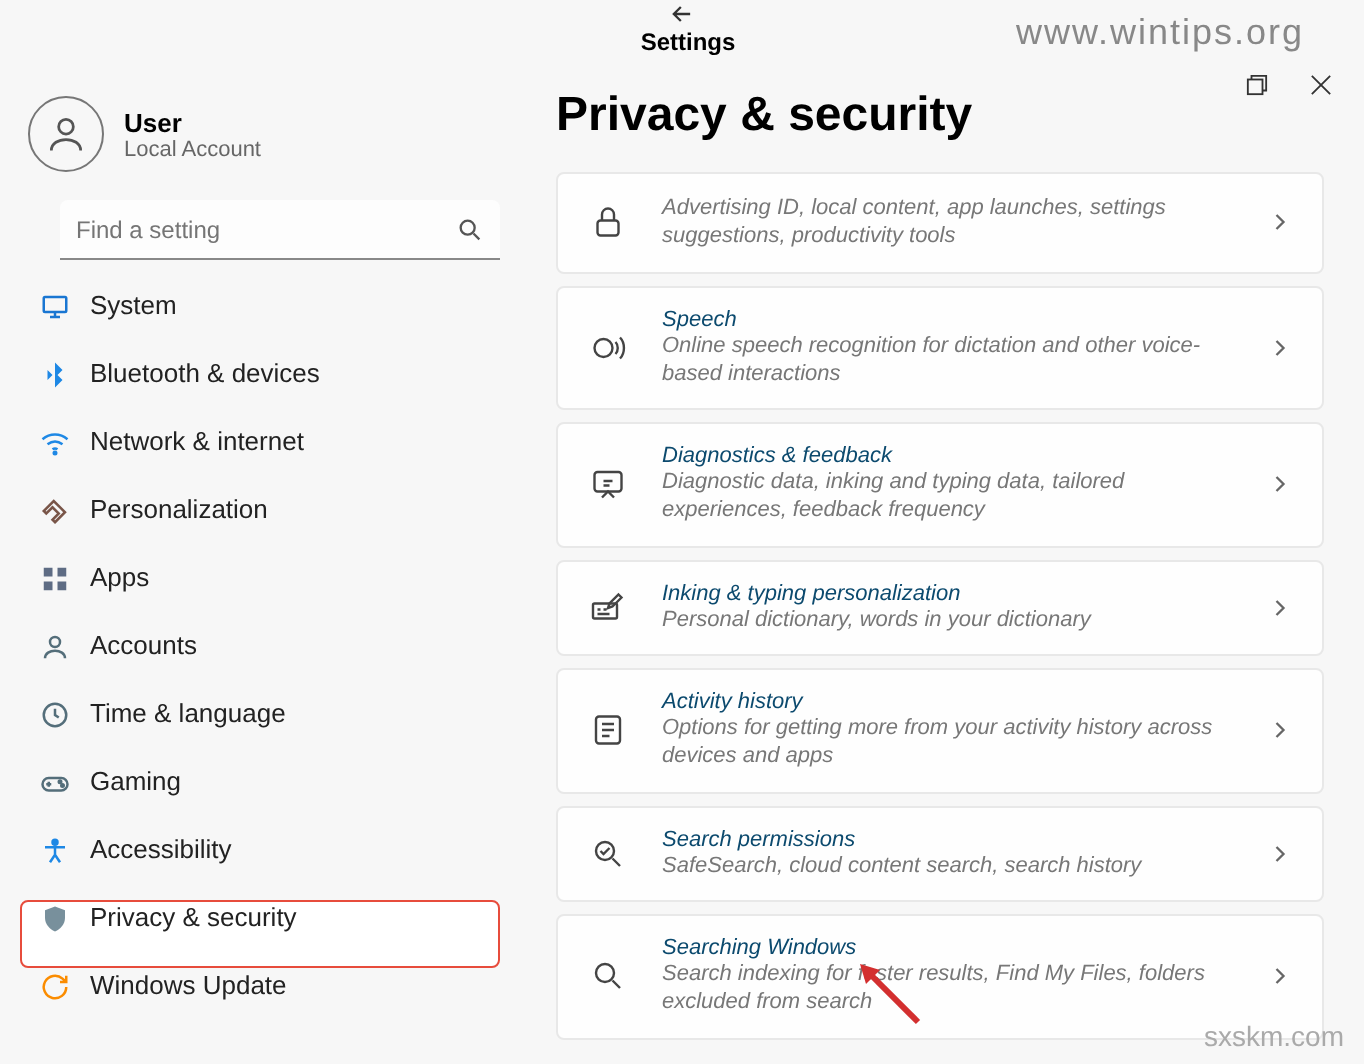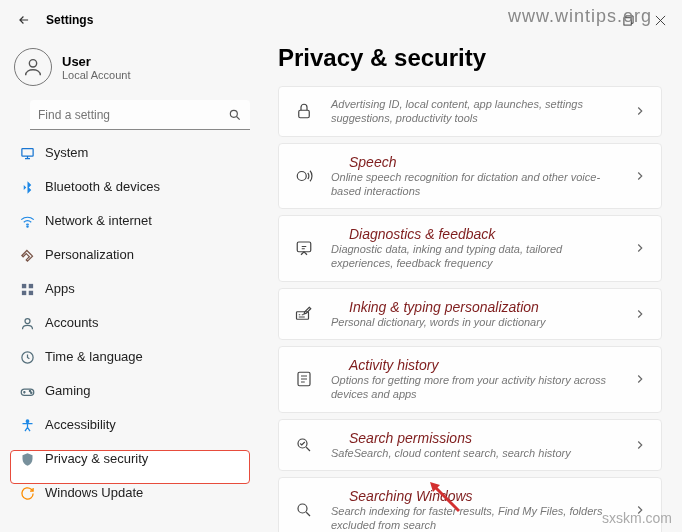--- a/index.html
+++ b/index.html
@@ -1,17 +1,17 @@
 <!DOCTYPE html>
 <html><head>
 <meta charset="utf-8">
 <style>
 * { box-sizing: border-box; margin: 0; padding: 0; font-family: "Segoe UI", sans-serif; }
 body { width: 682px; height: 532px; background: #f7f7f7; position: relative; overflow: hidden; }
-.titlebar { height: 40px; display: flex; align-items: center; padding: 0 8px; }
+.titlebar { height: 40px; display: flex; align-items: center; padding: 0 8px; flex-direction: column; }
 .back-btn { width: 32px; height: 32px; display: flex; align-items: center; justify-content: center; border-radius: 4px; cursor: pointer; }
 .app-title { font-size: 12px; margin-left: 6px; font-weight: 600; }
 .win-controls { margin-left: auto; display: flex; gap: 4px; }
 .win-btn { width: 28px; height: 28px; display: flex; align-items: center; justify-content: center; font-size: 12px; }
 .watermark { position: absolute; top: 6px; right: 30px; font-size: 18px; color: #888; font-family: Liberation Sans, sans-serif; letter-spacing: 1px; }
 .layout { display: flex; height: calc(100% - 40px); }
 .sidebar { width: 260px; padding: 0 10px; flex-shrink: 0; }
 .user-block { display: flex; align-items: center; gap: 10px; padding: 8px 4px 14px 4px; }
 .avatar { width: 38px; height: 38px; border-radius: 50%; border: 1px solid #777; display: flex; align-items: center; justify-content: center; }
 .user-name { font-size: 13px; font-weight: 600; }
@@ -19,21 +19,21 @@
 .search { display: flex; align-items: center; border-bottom: 1px solid #888; background: #fdfdfd; border-radius: 4px 4px 0 0; height: 30px; padding: 0 8px; margin-bottom: 14px; margin-left: 20px; }
 .search input { border: none; outline: none; background: transparent; flex: 1; font-size: 12px; }
 .nav-item { display: flex; align-items: flex-start; gap: 10px; height: 34px; padding: 0 8px; border-radius: 4px; font-size: 13px; color: #222; cursor: pointer; border: 1px solid transparent; }
 .nav-item.selected { border: 1px solid #e74c3c; background: #fff; }
 .nav-icon { width: 16px; height: 16px; display: flex; align-items: center; justify-content: center; }
 .main { flex: 1; padding: 4px 20px 0 18px; overflow-y: auto; }
 .page-title { font-size: 24px; font-weight: 600; margin-bottom: 14px; }
 .card { background: #fefefe; border: 1px solid #e8e8e8; border-radius: 4px; display: flex; align-items: center; padding: 10px 14px; margin-bottom: 6px; cursor: pointer; }
 .card-icon { width: 22px; height: 22px; display: flex; align-items: center; justify-content: center; margin-right: 16px; flex-shrink: 0; color: #444; }
 .card-body { flex: 1; min-width: 0; font-style: italic; }
-.card-title { font-size: 14px; color: #7f1d1d; margin-left: 18px; }
+.card-title { font-size: 11px; color: #0c4a6e; }
 .card-sub { font-size: 11px; color: #777; line-height: 1.3; }
 .chevron { width: 14px; color: #666; flex-shrink: 0; margin-left: 8px; }
 .arrow-annot { position: absolute; left: 424px; top: 476px; pointer-events: none; }
 .sxs { position: absolute; bottom: 6px; right: 10px; font-size: 14px; color: #aaa; }
 </style>
 </head>
 <body>
 
 <div class="titlebar">
   <div class="back-btn">

